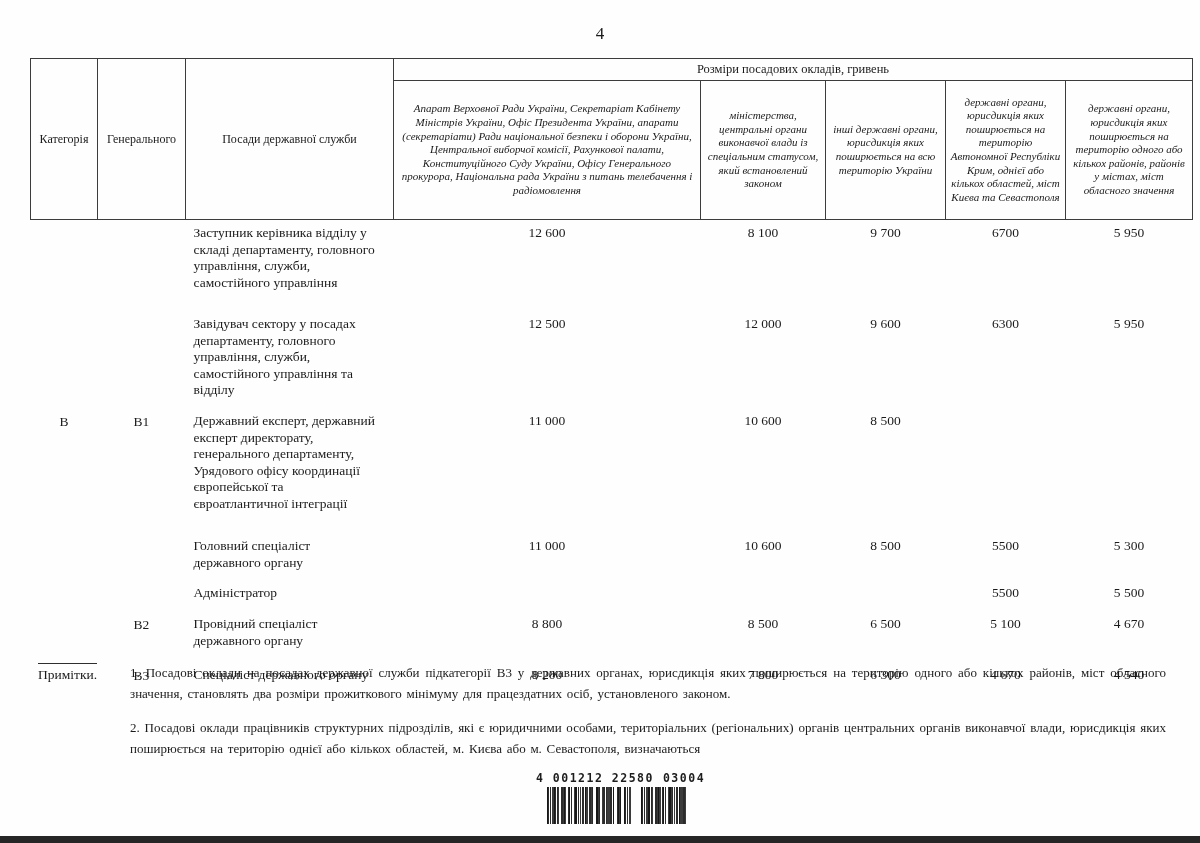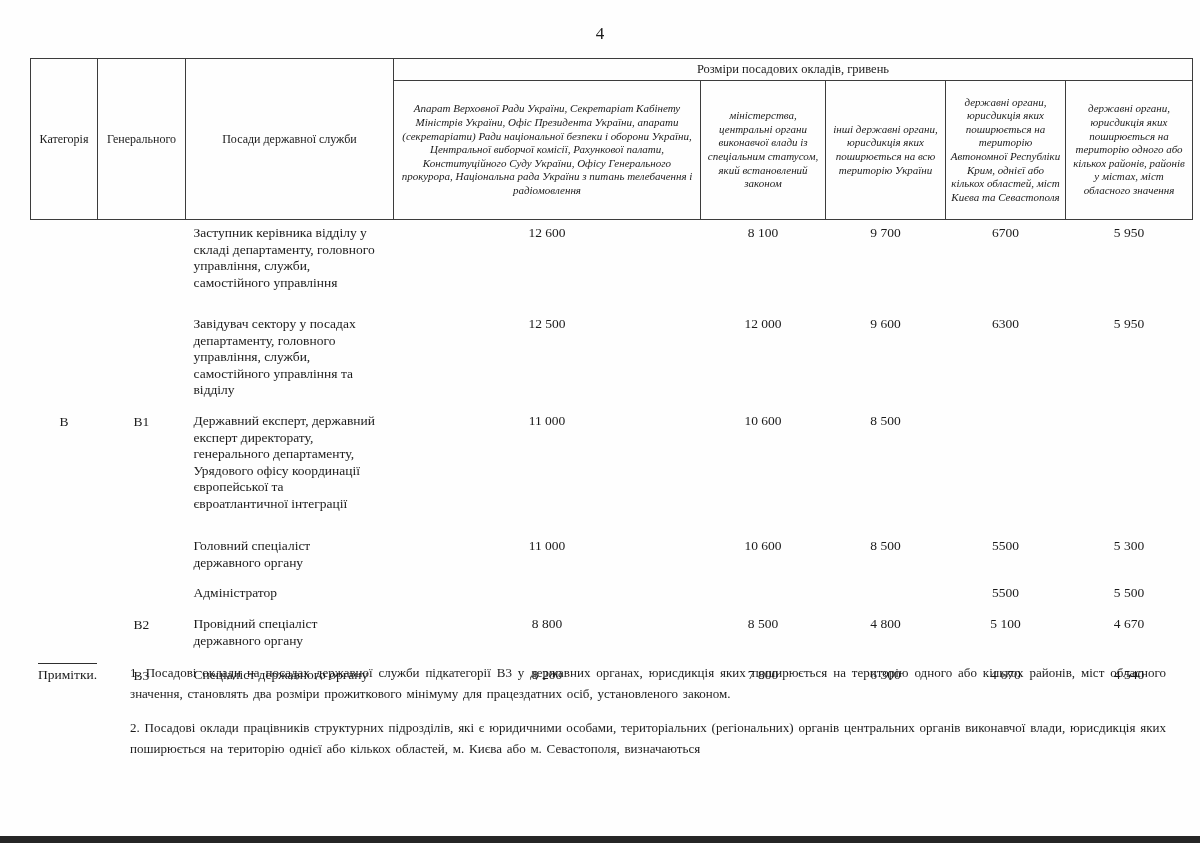--- a/index.html
+++ b/index.html
@@ -181,21 +181,21 @@
         <td class="val"></td>
         <td class="val">5500</td>
         <td class="val">5 500</td>
       </tr>
       <tr class="r6">
         <td class="cat"></td>
         <td class="sub">В2</td>
         <td class="pos">Провідний спеціаліст державного органу</td>
         <td class="val">8 800</td>
         <td class="val">8 500</td>
-        <td class="val">4 800</td>
+        <td class="val">6 500</td>
         <td class="val">5 100</td>
         <td class="val">4 670</td>
       </tr>
       <tr class="r7">
         <td class="cat"></td>
         <td class="sub">В3</td>
         <td class="pos">Спеціаліст державного органу</td>
         <td class="val">8 200</td>
         <td class="val">7 800</td>
         <td class="val">6 300</td>
@@ -204,16 +204,25 @@
       </tr>
     </tbody>
   </table>
 
   <div class="notes-label">Примітки.</div>
   <div class="notes-body">
     <p class="note">1. Посадові оклади на посадах державної служби підкатегорії В3 у державних органах, юрисдикція яких поширюється на територію одного або кількох районів, міст обласного значення, становлять два розміри прожиткового мінімуму для працездатних осіб, установленого законом.</p>
     <p class="note">2. Посадові оклади працівників структурних підрозділів, які є юридичними особами, територіальних (регіональних) органів центральних органів виконавчої влади, юрисдикція яких поширюється на територію однієї або кількох областей, м. Києва або м. Севастополя, визначаються</p>
   </div>
 
+  <div class="barcode">
+    <div class="barcode-digits">
+      <span>4 001212 22580</span><span class="right">03004</span>
+    </div>
+    <div class="barcode-bars">
+      <div class="bars bars-left"></div>
+      <div class="bars bars-right"></div>
+    </div>
+  </div>
 
   <div class="bottom-bar"></div>
 
 </div>
 
 </body></html>

